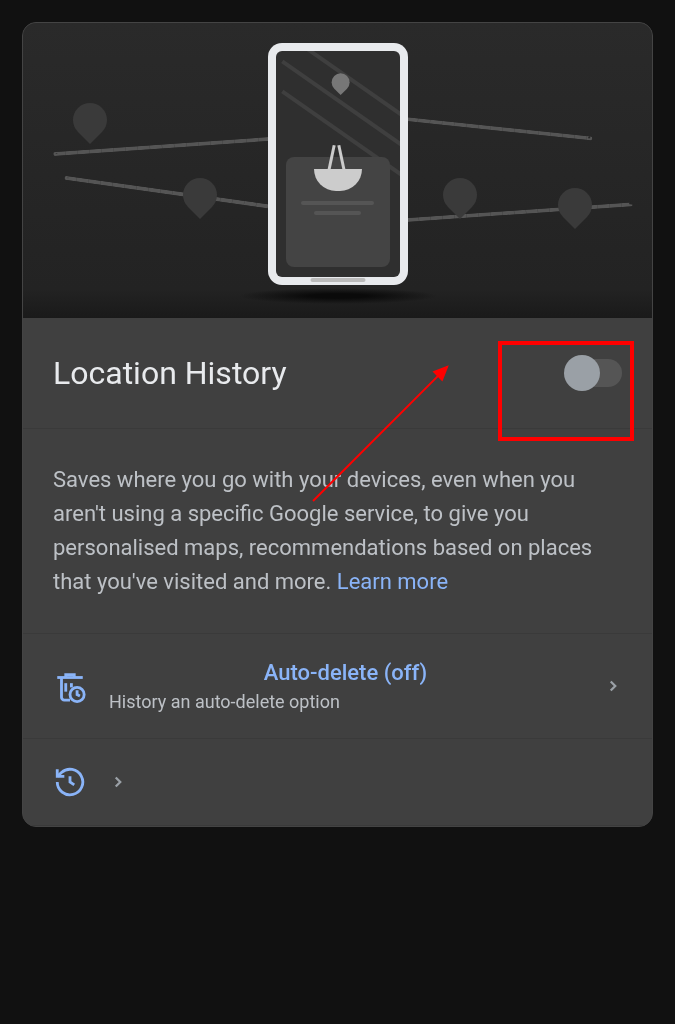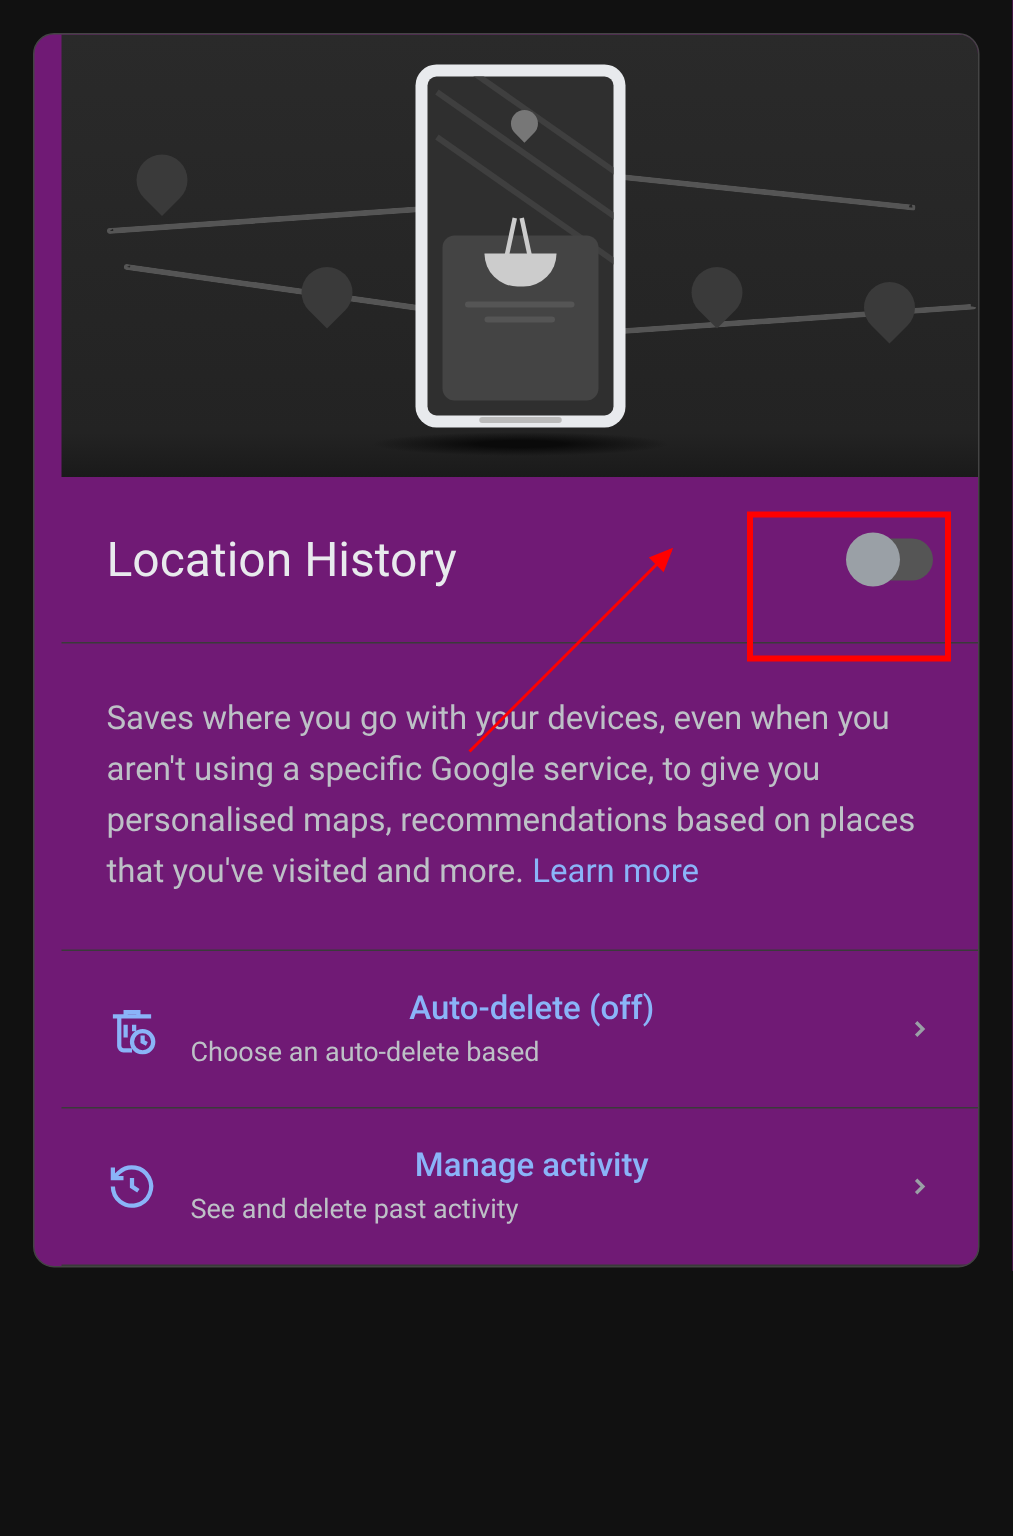--- a/index.html
+++ b/index.html
@@ -8,23 +8,22 @@
       font-family: 'Google Sans', Roboto, -apple-system, BlinkMacSystemFont, sans-serif;
       color:#e8eaed;
       width:675px;
       height:1024px;
       overflow:hidden;
     }
     .card {
       margin:22px;
       border:1px solid #444;
       border-radius:14px;
-      background:#701a75;
-      overflow:hidden;
-      padding-left:18px;
+      background:#404040;
+      overflow:hidden;
     }
     
     .illustration {
       height:295px;
       background:linear-gradient(180deg,#2a2a2a 0%,#232323 90%,#1a1a1a 100%);
       position:relative;
       overflow:hidden;
     }
     .dash { position:absolute; border-top:4px dashed #555; border-radius:50px; }
     .dash.d1 { left:30px;  top:120px; width:260px; transform:rotate(-4deg); }
@@ -219,41 +218,37 @@
           <path d="M6 6v14a2 2 0 0 0 2 2h4"></path>
         <path d="M9 6V4h6v2"></path>
           <path d="M9 10v6"></path>
           <path d="M13 10v3"></path>
         <circle cx="17" cy="18" r="5"></circle>
           <path d="M17 15v3l2 1"></path>
       </svg>
     </span>
     <div class="txt">
       <div class="ttl">Auto-delete (off)</div>
-      <div class="sub">Choose an auto-delete based</div>
+      <div class="sub">History an auto-delete option</div>
     </div>
     <span class="chev">
       <svg viewBox="0 0 24 24" fill="none" stroke="currentColor" stroke-width="3">
           <path d="M9 18l6-6-6-6"></path>
         </svg>
     </span>
   </div>
 
   <div class="list-row">
     <span class="icon">
       <svg viewBox="0 0 24 24" fill="none" stroke="currentColor" stroke-width="2">
         <path d="M3 12a9 9 0 1 0 3-6.7L3 8"></path>
         <path d="M3 3v5h5"></path>
           <path d="M12 8v4l3 2"></path>
       </svg>
     </span>
-    <div class="txt">
-      <div class="ttl">Manage activity</div>
-      <div class="sub">See and delete past activity</div>
-    </div>
     <span class="chev">
       <svg viewBox="0 0 24 24" fill="none" stroke="currentColor" stroke-width="3">
           <path d="M9 18l6-6-6-6"></path>
         </svg>
     </span>
   </div>
 
   <div class="redbox"></div>
   <div class="arrow"></div>
 

